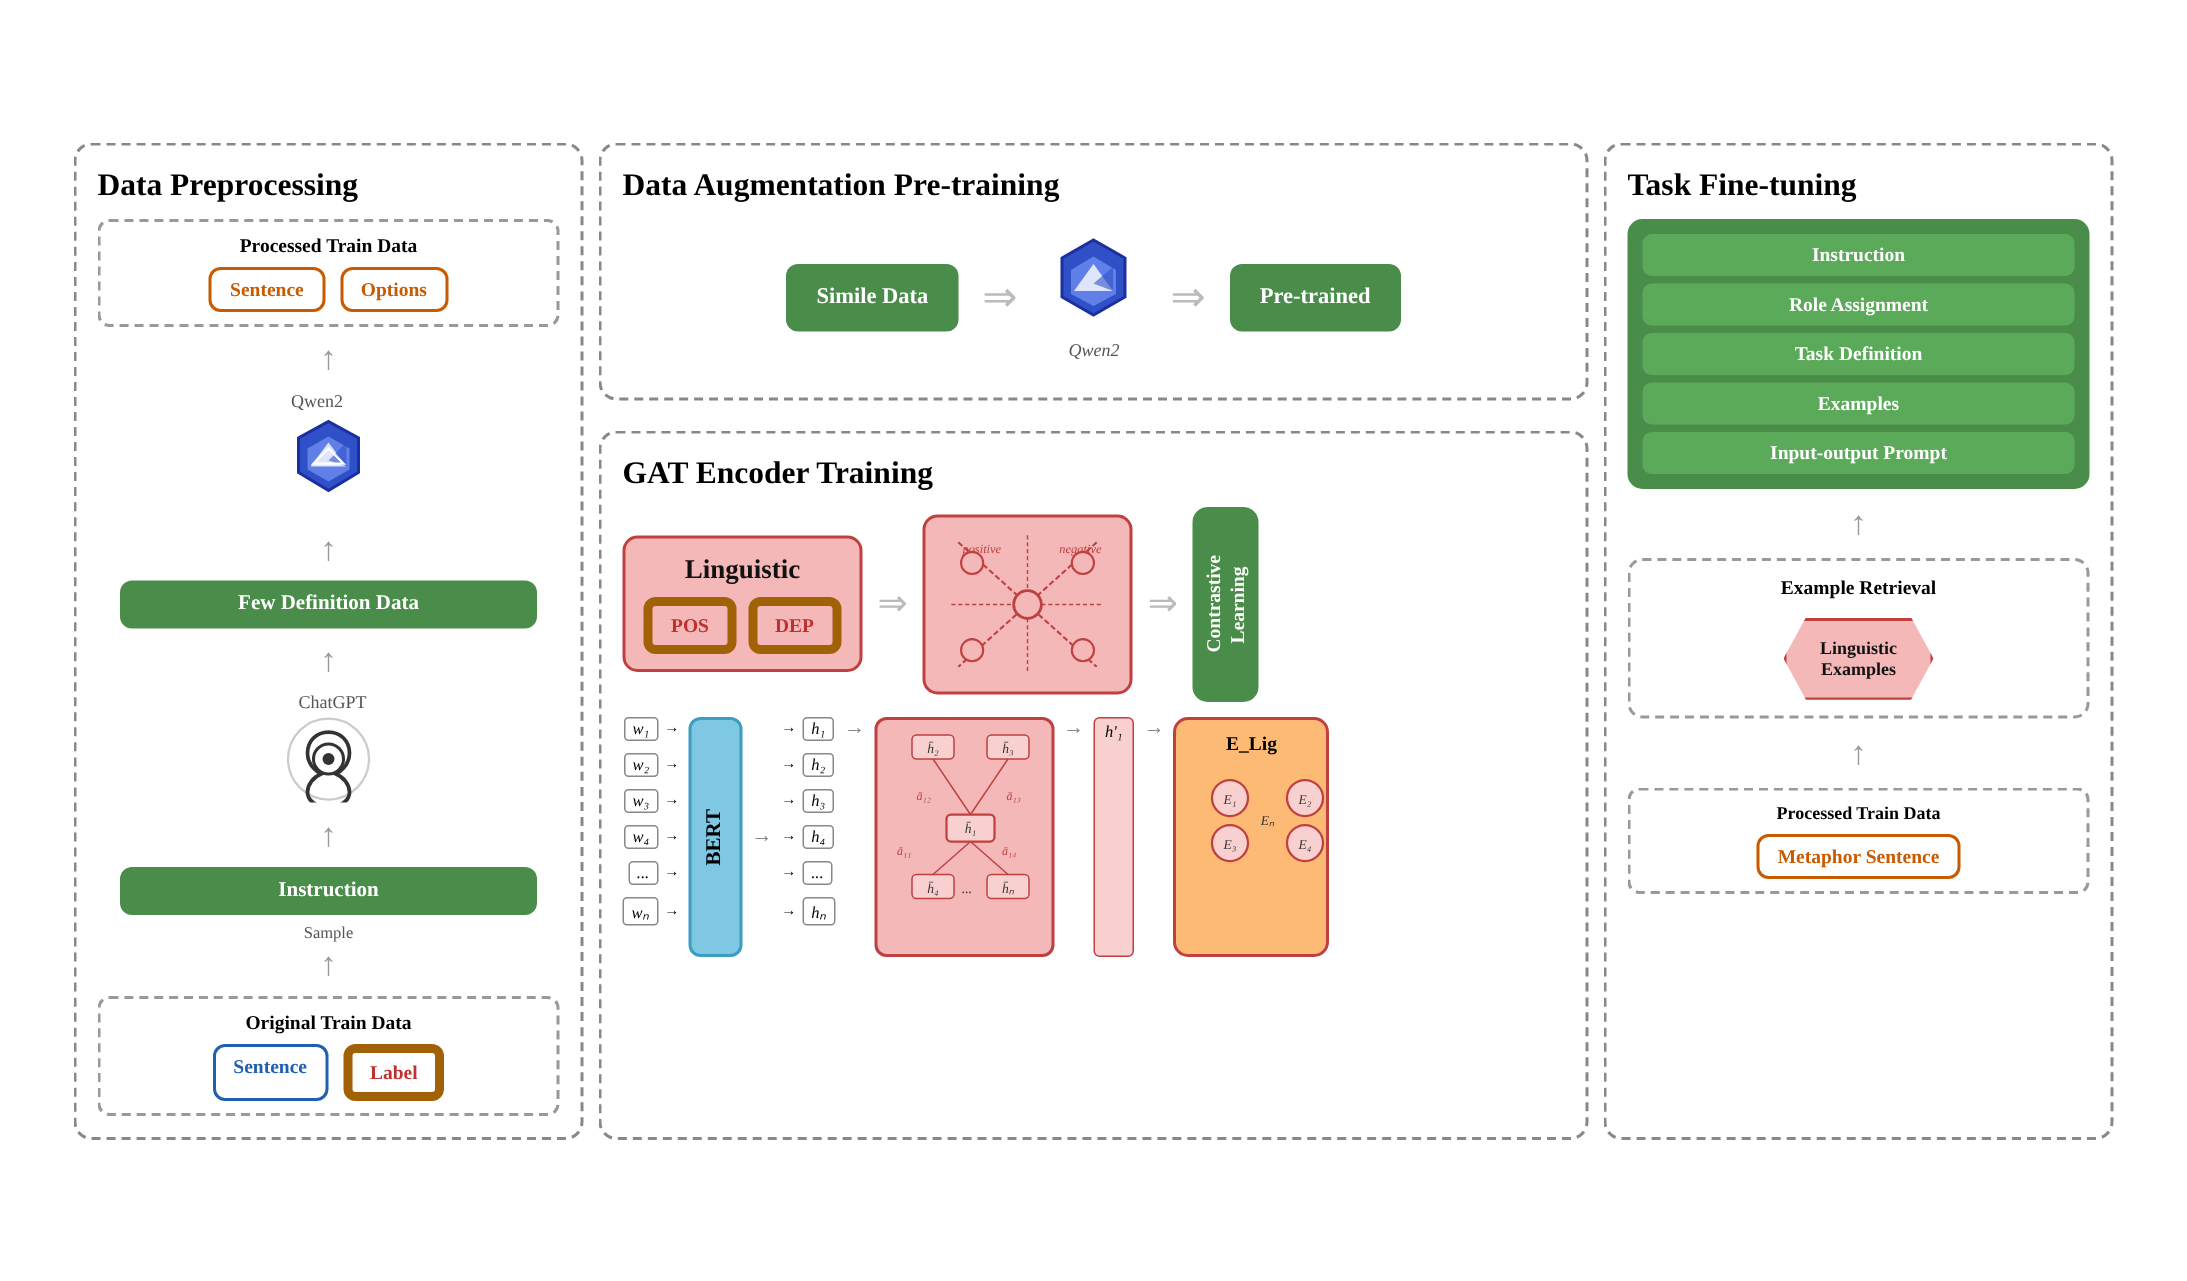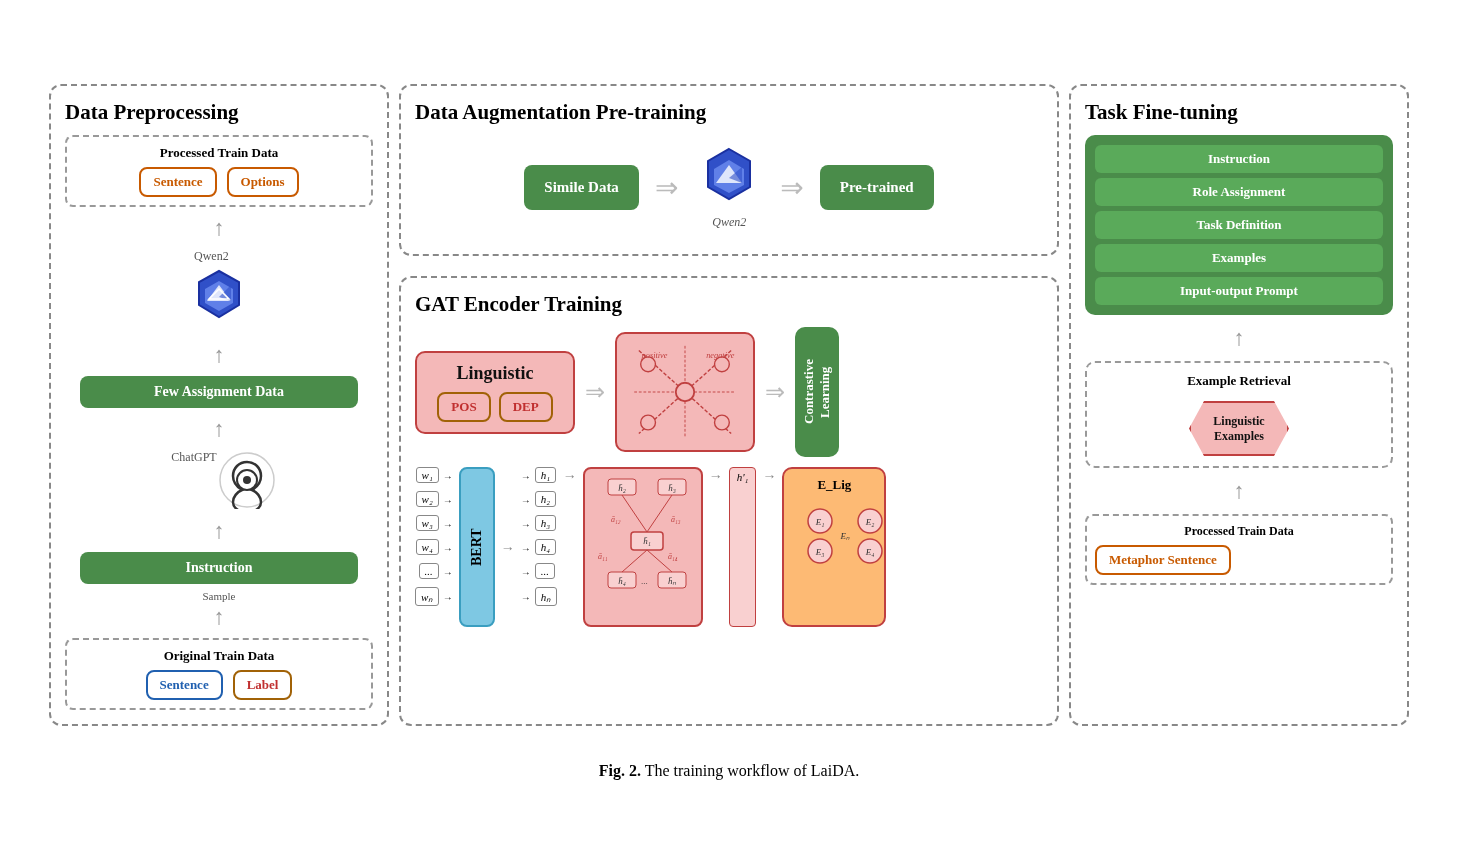--- a/index.html
+++ b/index.html
@@ -75,21 +75,21 @@
       border-radius: 8px;
       padding: 5px 12px;
       font-weight: bold;
       font-size: 13px;
       display: inline-block;
     }
     
     .pink-box {
       background: #fff;
       color: #c03030;
-      border: 2px solid #a16207;
+      border: 6px solid #a16207;
       border-radius: 8px;
       padding: 5px 12px;
       font-weight: bold;
       font-size: 13px;
       display: inline-block;
     }
     .dotted-panel-block {
       border: 2px dashed #999;
       border-radius: 8px;
       padding: 8px 12px;
@@ -326,25 +326,25 @@
               <polygon points="32,18 44,34 20,34" fill="#fff" opacity="0.8"></polygon>
               <polygon points="32,30 44,18 44,34" fill="#3050c8" opacity="0.6"></polygon>
 
               <polygon points="32,22 42,32 22,32" fill="none" stroke="#fff" stroke-width="1.5"></polygon>
             </svg>
           </div>
         </div>
 
         <div class="arrow-up">↑</div>
 
-        <div class="green-box" style="width:90%;">Few Assignment Data</div>
+        <div class="green-box" style="width:90%;">Few Definition Data</div>
 
         <div class="arrow-up">↑</div>
 
-        <div style="display:flex; flex-direction:row; align-items:center;">
+        <div style="display:flex; flex-direction:column; align-items:center;">
           <div style="font-size:12px; color:#555; align-self:flex-start; margin-left:10px;">ChatGPT</div>
           <div class="chatgpt-logo">
             <svg width="58" height="58" viewBox="0 0 58 58">
               <circle cx="29" cy="29" r="27" fill="#fff" stroke="#ccc" stroke-width="1.5"></circle>
 
               <g transform="translate(29,29)">
                 <path d="M0,-18 C8,-18 14,-12 14,-4 C14,2 10,7 5,10 C10,12 14,17 14,22 C14,28 8,32 0,32 C-8,32 -14,28 -14,22 C-14,17 -10,12 -5,10 C-10,7 -14,2 -14,-4 C-14,-12 -8,-18 0,-18 Z" fill="none" stroke="#333" stroke-width="2.5"></path>
                 <ellipse cx="0" cy="0" rx="10" ry="10" fill="none" stroke="#333" stroke-width="2"></ellipse>
                 <circle cx="0" cy="0" r="4" fill="#333"></circle>
               </g>
@@ -583,26 +583,23 @@
             <div class="hexagon">
               <span>Linguistic Examples</span>
             </div>
           </div>
         </div>
 
         <div class="arrow-up">↑</div>
 
         <div class="processed-train-small">
           <div style="font-size:12px; font-weight:bold; margin-bottom:6px; text-align:center;">Processed Train Data</div>
-          <div style="display:flex; ">
+          <div style="display:flex; justify-content:center;">
             <span class="orange-box">Metaphor Sentence</span>
           </div>
         </div>
 
       </div>
     </div>
 
   </div>
 
-  <div class="caption">
-    <strong>Fig. 2.</strong><span> The training workflow of LaiDA.</span>
-  </div>
 </div>
 
 </body></html>

